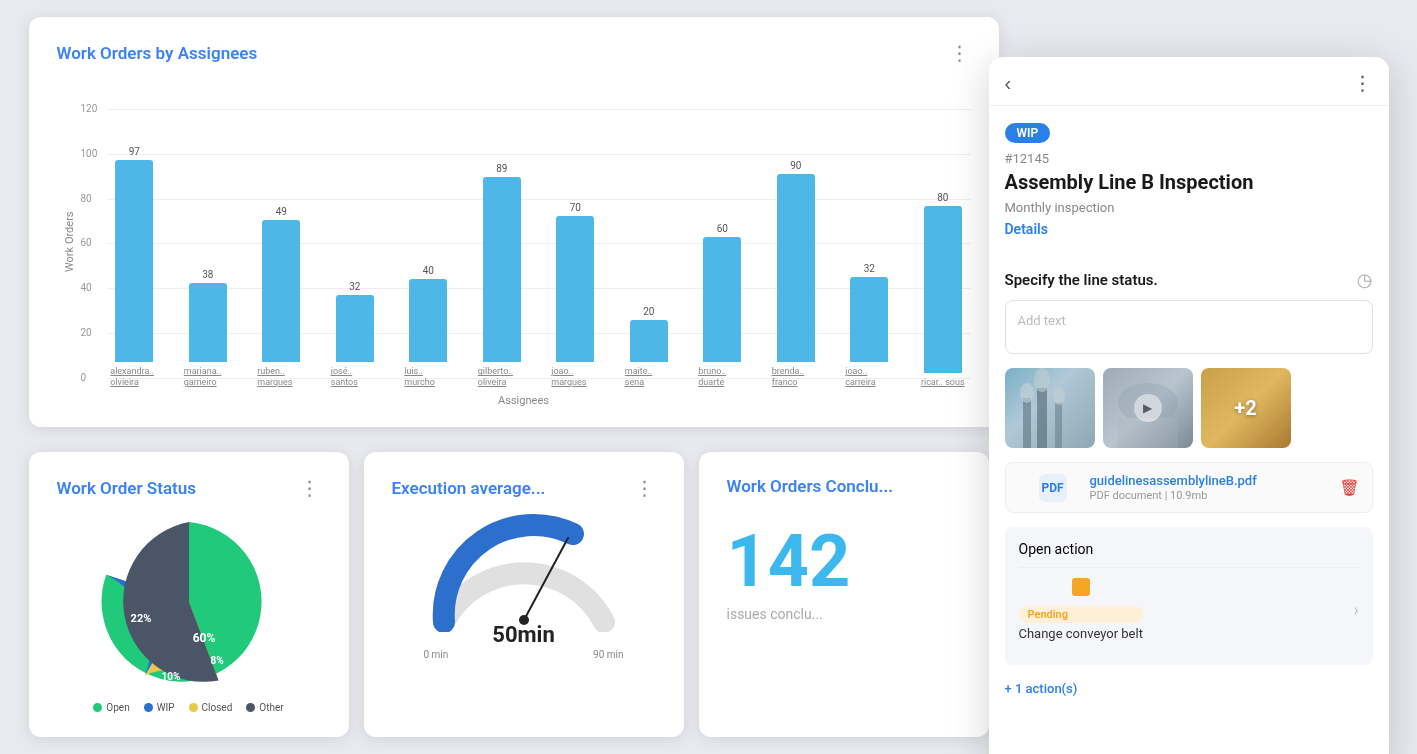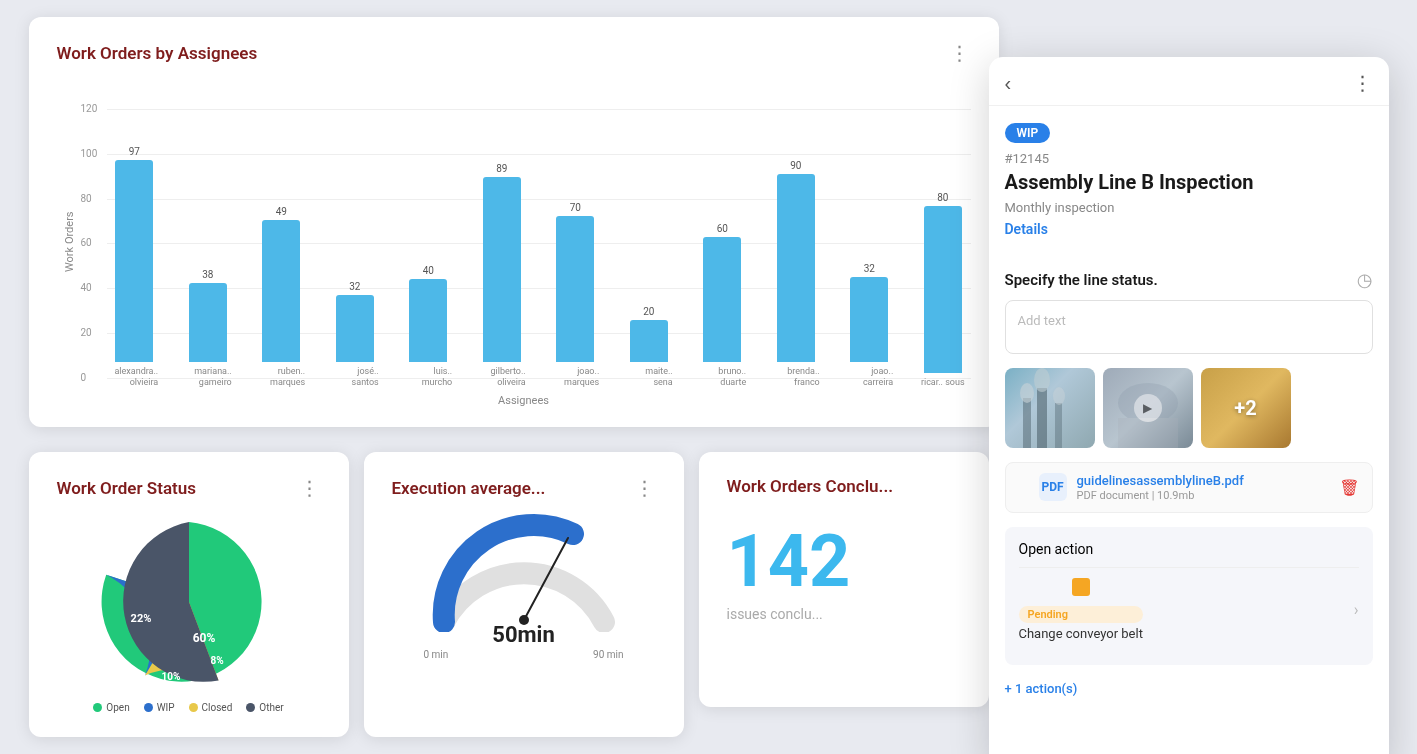--- a/index.html
+++ b/index.html
@@ -41,33 +41,33 @@
       height: 285px;
     }
     .card-bottom-mid {
       left: 335px; top: 435px;
       width: 320px;
       height: 285px;
     }
     .card-bottom-right {
       left: 670px; top: 435px;
       width: 290px;
-      height: 255px;
+      height: 285px;
     }
 
     .card-header {
       display: flex;
       justify-content: space-between;
       align-items: center;
       margin-bottom: 12px;
     }
     .card-title {
       font-size: 17px;
       font-weight: 600;
-      color: #7f1d1d;
+      color: #3b82f6;
     }
     .more-icon {
       font-size: 20px;
       color: #888;
       cursor: pointer;
       letter-spacing: 1px;
     }
 
     
     .chart-area {
@@ -138,25 +138,26 @@
     .bar {
       width: 100%;
       max-width: 38px;
       background: #4db8e8;
       border-radius: 3px 3px 0 0;
       min-height: 4px;
     }
     .bar-label {
       font-size: 9px;
       color: #888;
-      text-align: right;
+      text-align: left;
       margin-top: 4px;
       line-height: 1.2;
       max-width: 48px;
       word-break: break-word;
+      text-decoration: underline;
     }
     .x-axis-label {
       font-size: 11px;
       color: #888;
       text-align: center;
       margin-top: 6px;
     }
 
     
     .pie-wrapper {
@@ -389,22 +390,22 @@
       align-items: center;
       justify-content: space-between;
       background: #fafafa;
       border: 1px solid #eee;
       border-radius: 8px;
       padding: 10px 12px;
       margin-bottom: 14px;
     }
     .file-info {
       display: flex;
-      align-items: flex-start;
-      gap: 10px;
+      align-items: center;
+      gap: 23px;
       padding-left: 21px;
     }
     .pdf-icon {
       width: 28px; height: 28px;
       background: #e8f0fc;
       border-radius: 6px;
       display: flex; align-items: center; justify-content: center;
       color: #2980e8;
       font-size: 12px;
       font-weight: 700;

